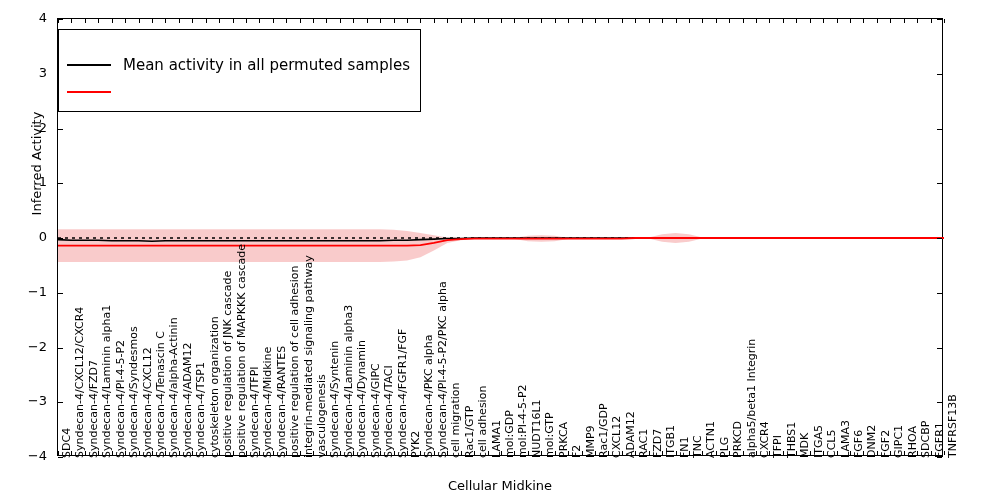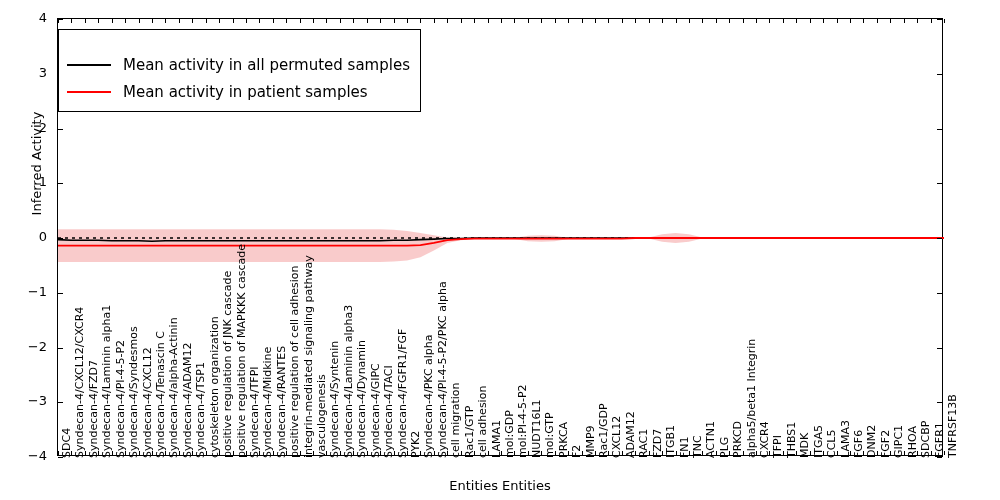--- a/index.html
+++ b/index.html
@@ -231,21 +231,20 @@
         <div class="xtickmark t" style="left: 886px;"></div>
       </div>
 
     <div id="legend">
       <div class="legrow">
         <span class="legline"></span>
         <span class="legtxt">Mean activity in all permuted samples</span>
       </div>
       <div class="legrow">
         <span class="legline red"></span>
-        <span class="legtxt">Mean activity in patient samples</span>
       </div>
     </div>
   </div>
 
   <div id="yaxis">
     <div id="ylabel">Inferred Activity</div>
   </div>
 
   <div id="yticklabels">
       <div class="ytick" style="left: 21px; top: 10px;">4</div>
@@ -321,15 +320,15 @@
       <div class="xtl" style="left: 782.606px;">LAMA3</div>
       <div class="xtl" style="left: 796.03px;">FGF6</div>
       <div class="xtl" style="left: 809.455px;">DNM2</div>
       <div class="xtl" style="left: 822.879px;">FGF2</div>
       <div class="xtl" style="left: 836.303px;">GIPC1</div>
       <div class="xtl" style="left: 849.727px;">RHOA</div>
       <div class="xtl" style="left: 863.152px;">SDCBP</div>
       <div class="xtl" style="left: 876.576px;">FGFR1</div>
       <div class="xtl" style="left: 890px;">TNFRSF13B</div>
     </div>
-  <div id="xlabel">Entities Entities</div>
+  <div id="xlabel">Cellular Midkine</div>
 
 </div>
 
 </body></html>

